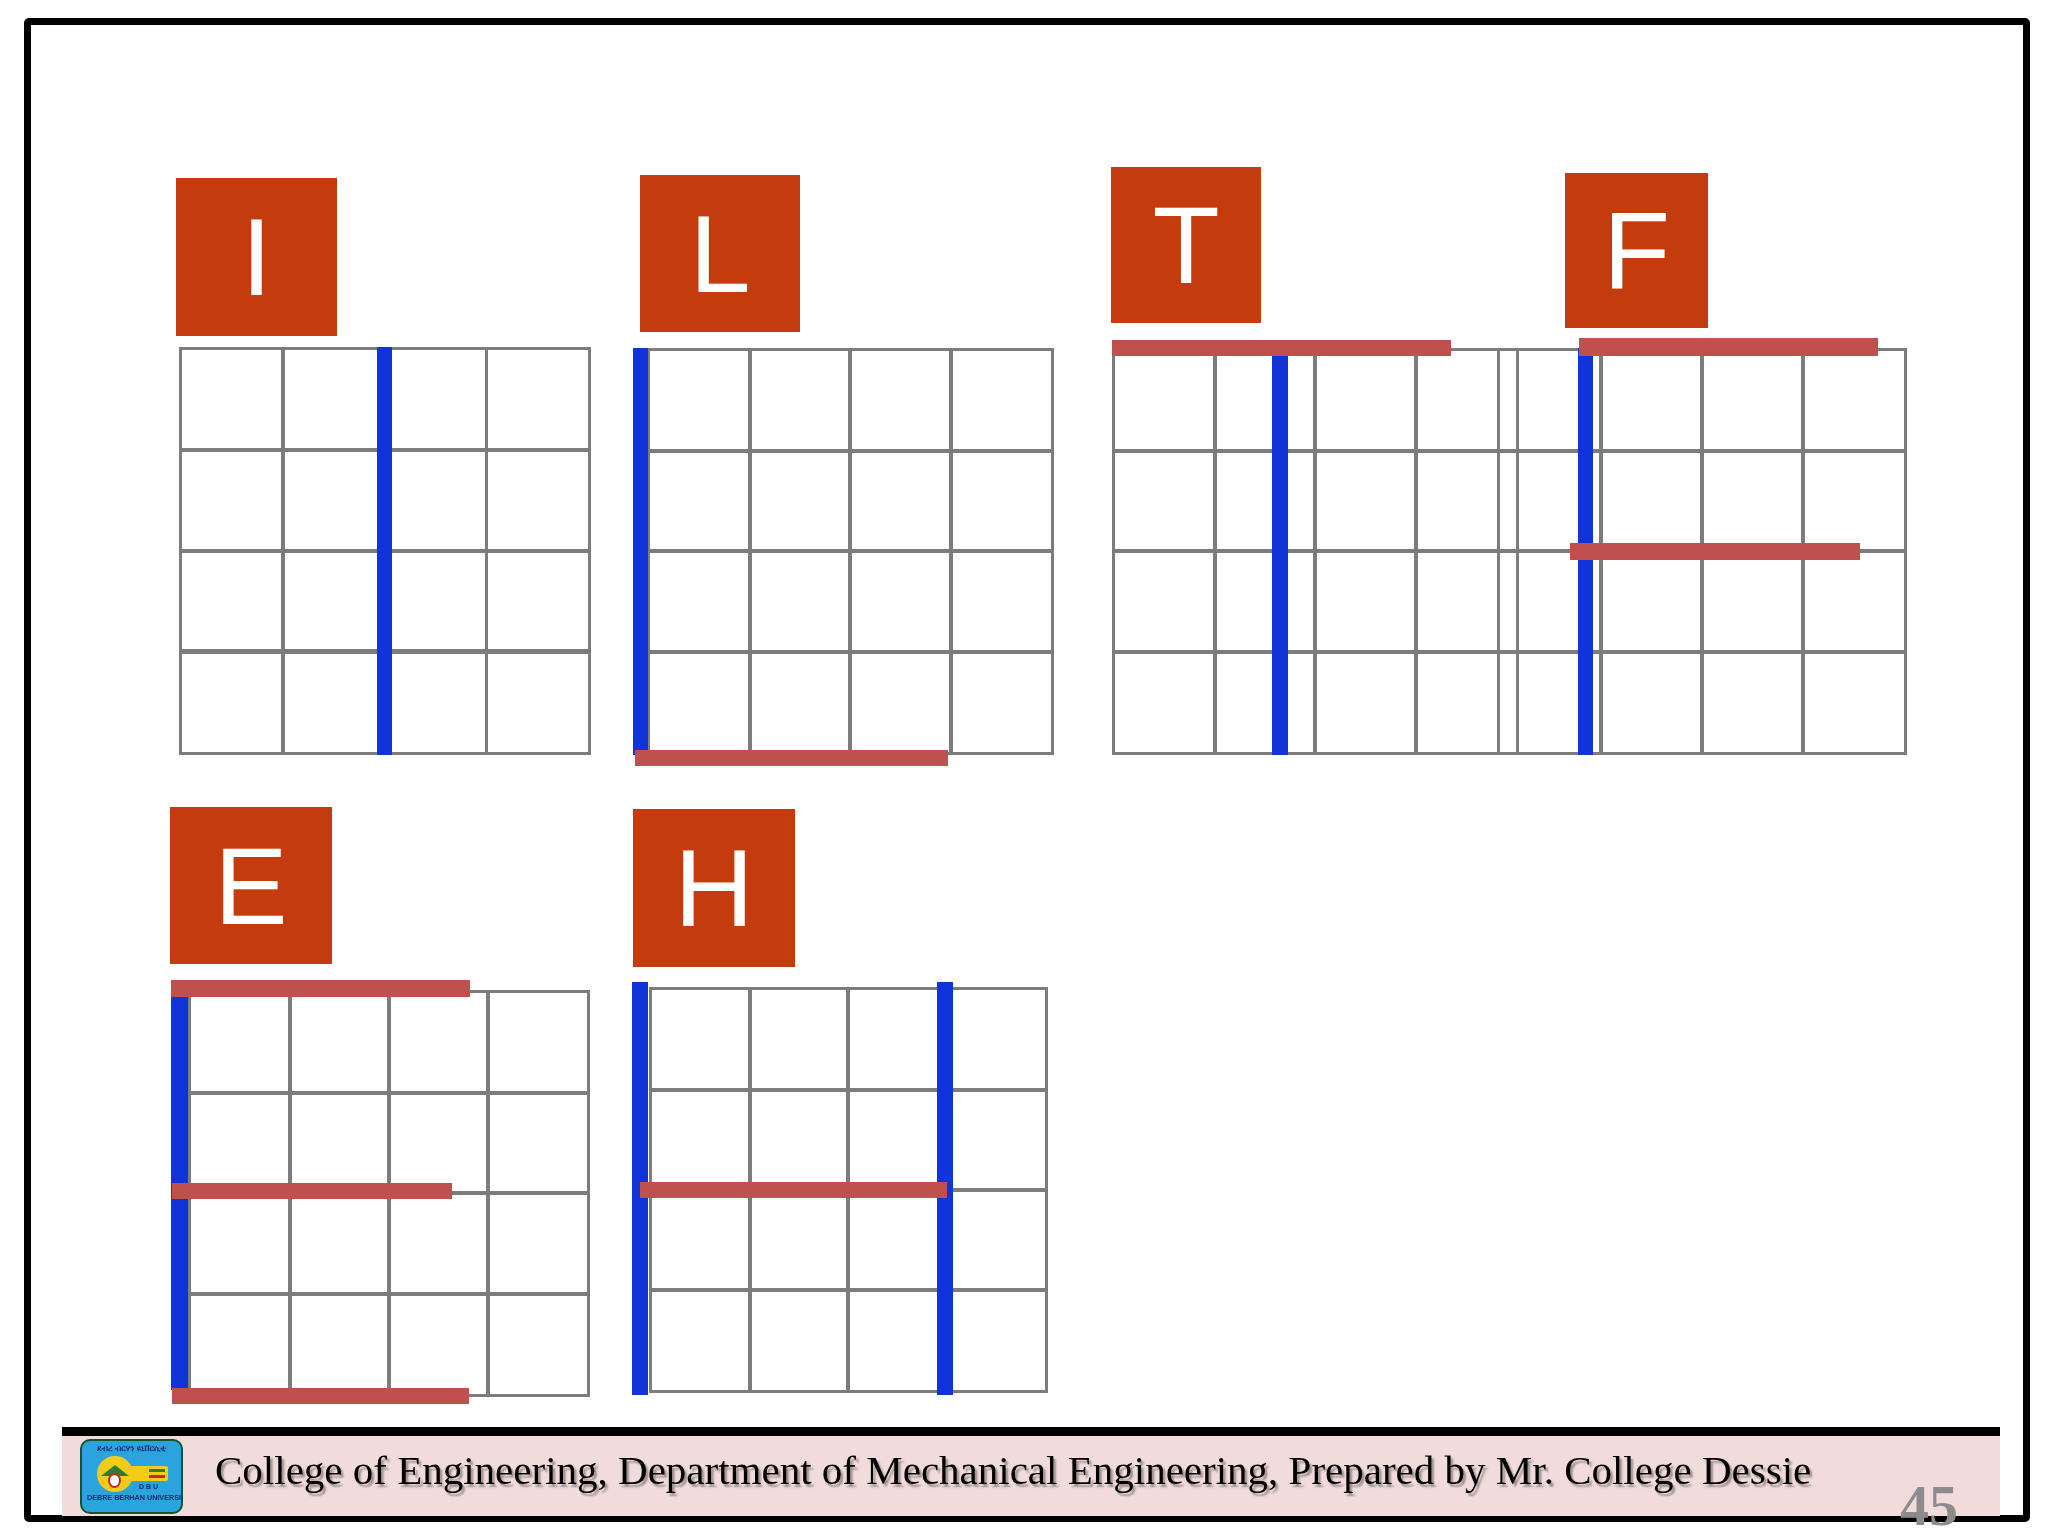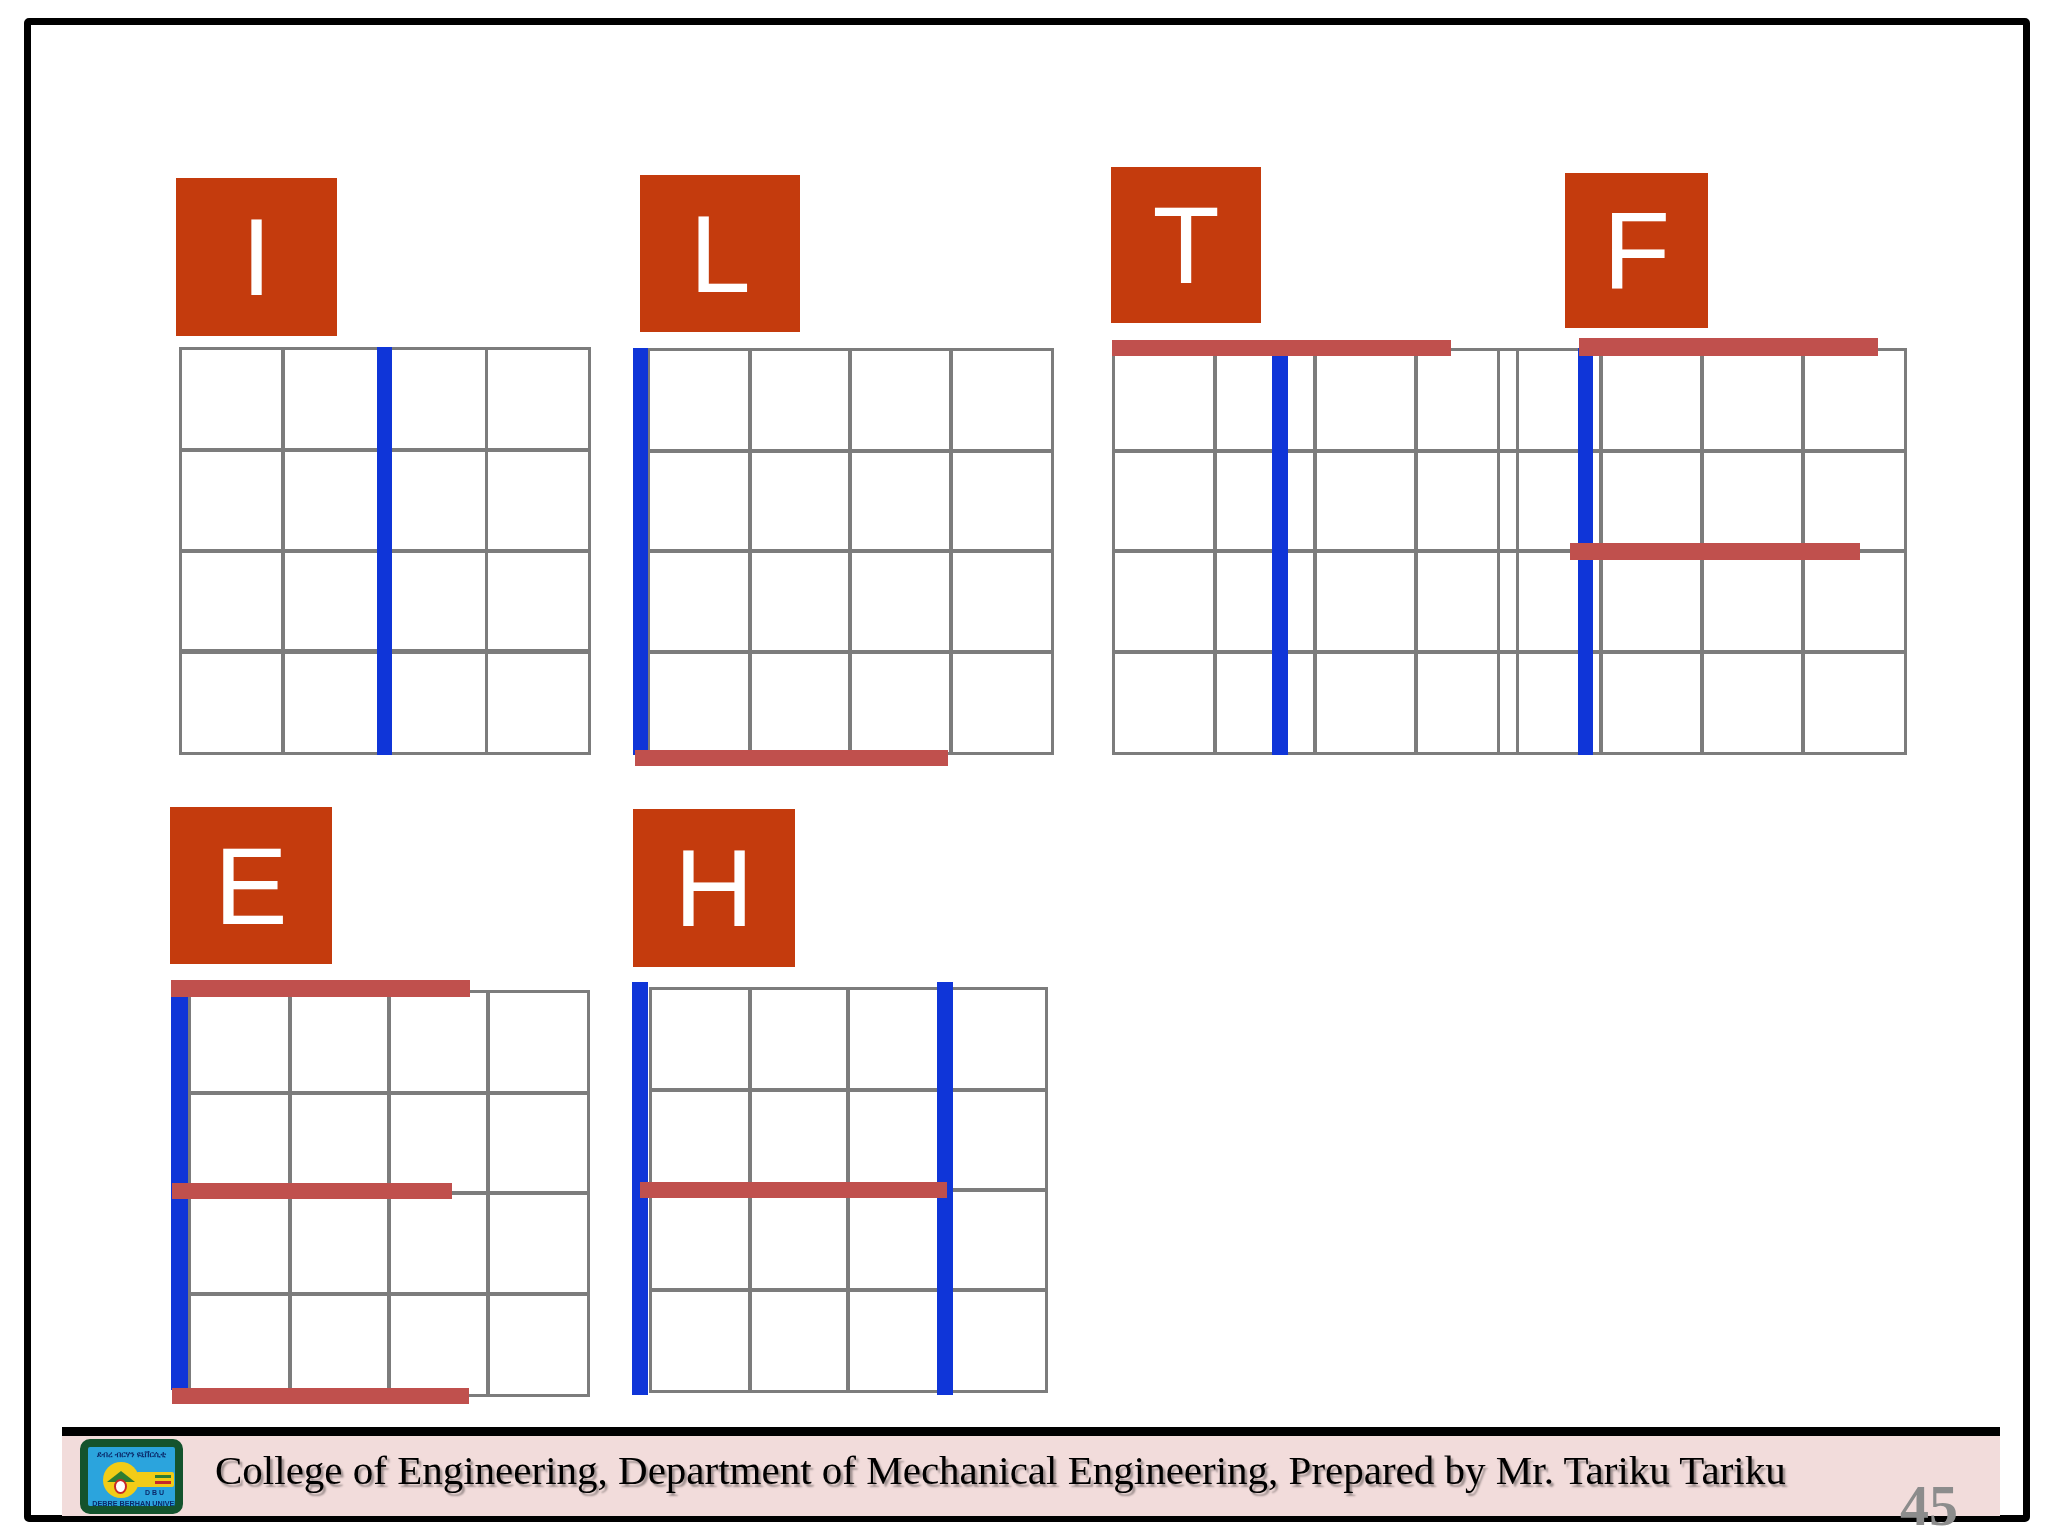--- a/index.html
+++ b/index.html
@@ -37,21 +37,21 @@
   .footer-line{position:absolute;left:62px;top:1427px;width:1938px;height:9px;background:#000;z-index:5;}
   .footer-bar{position:absolute;left:62px;top:1436px;width:1938px;height:80px;
     background:var(--footer-pink);z-index:5;}
   .footer-text{position:absolute;left:215px;top:1446px;z-index:6;
     font-family:"Liberation Serif",serif;font-size:41px;color:#000;
     text-shadow:2.5px 2.5px 2px rgba(0,0,0,0.35);white-space:nowrap;}
   .page-number{position:absolute;right:90px;top:1440px;z-index:6;
     font-family:"Liberation Serif",serif;font-weight:bold;font-size:58px;
     color:var(--page-number-gray);margin-top:32px;}
   .logo{position:absolute;left:80px;top:1439px;width:103px;height:75px;z-index:6;
-    background:#2BA4DD;border:8px solid #14532d;border-radius:10px;overflow:hidden;}
+    background:#2BA4DD;border:2px solid #14532d;border-radius:10px;overflow:hidden;}
   .logo-amharic{font-size:10px;line-height:12px;color:#0B2A6B;text-align:center;
     margin-top:2px;font-weight:bold;white-space:nowrap;transform:scale(0.82);}
   .logo-emblem{position:relative;height:38px;}
   .key-circle{position:absolute;left:15px;top:1px;width:36px;height:36px;
     background:#F2CC17;border-radius:50%;}
   .key-stem{position:absolute;left:48px;top:11px;width:38px;height:15px;
     background:#F2CC17;border-radius:2px;}
   .mountain{position:absolute;left:4px;top:9px;width:0;height:0;
     border-left:14px solid transparent;border-right:14px solid transparent;
     border-bottom:11px solid #2E7D32;}
@@ -143,15 +143,15 @@
         <div class="flag">
           <div class="f1"></div>
             <div class="f2"></div>
             <div class="f3"></div>
         </div>
         <div class="logo-dbu">D B U</div>
       </div>
     </div>
     <div class="logo-bottom">DEBRE BERHAN UNIVERSITY</div>
   </div>
-  <div class="footer-text">College of Engineering, Department of Mechanical Engineering, Prepared by Mr. Tariku Tariku</div>
+  <div class="footer-text">College of Engineering, Department of Mechanical Engineering, Prepared by Mr. College Dessie</div>
   <div class="page-number">45</div>
 </div>
 
 </body></html>

